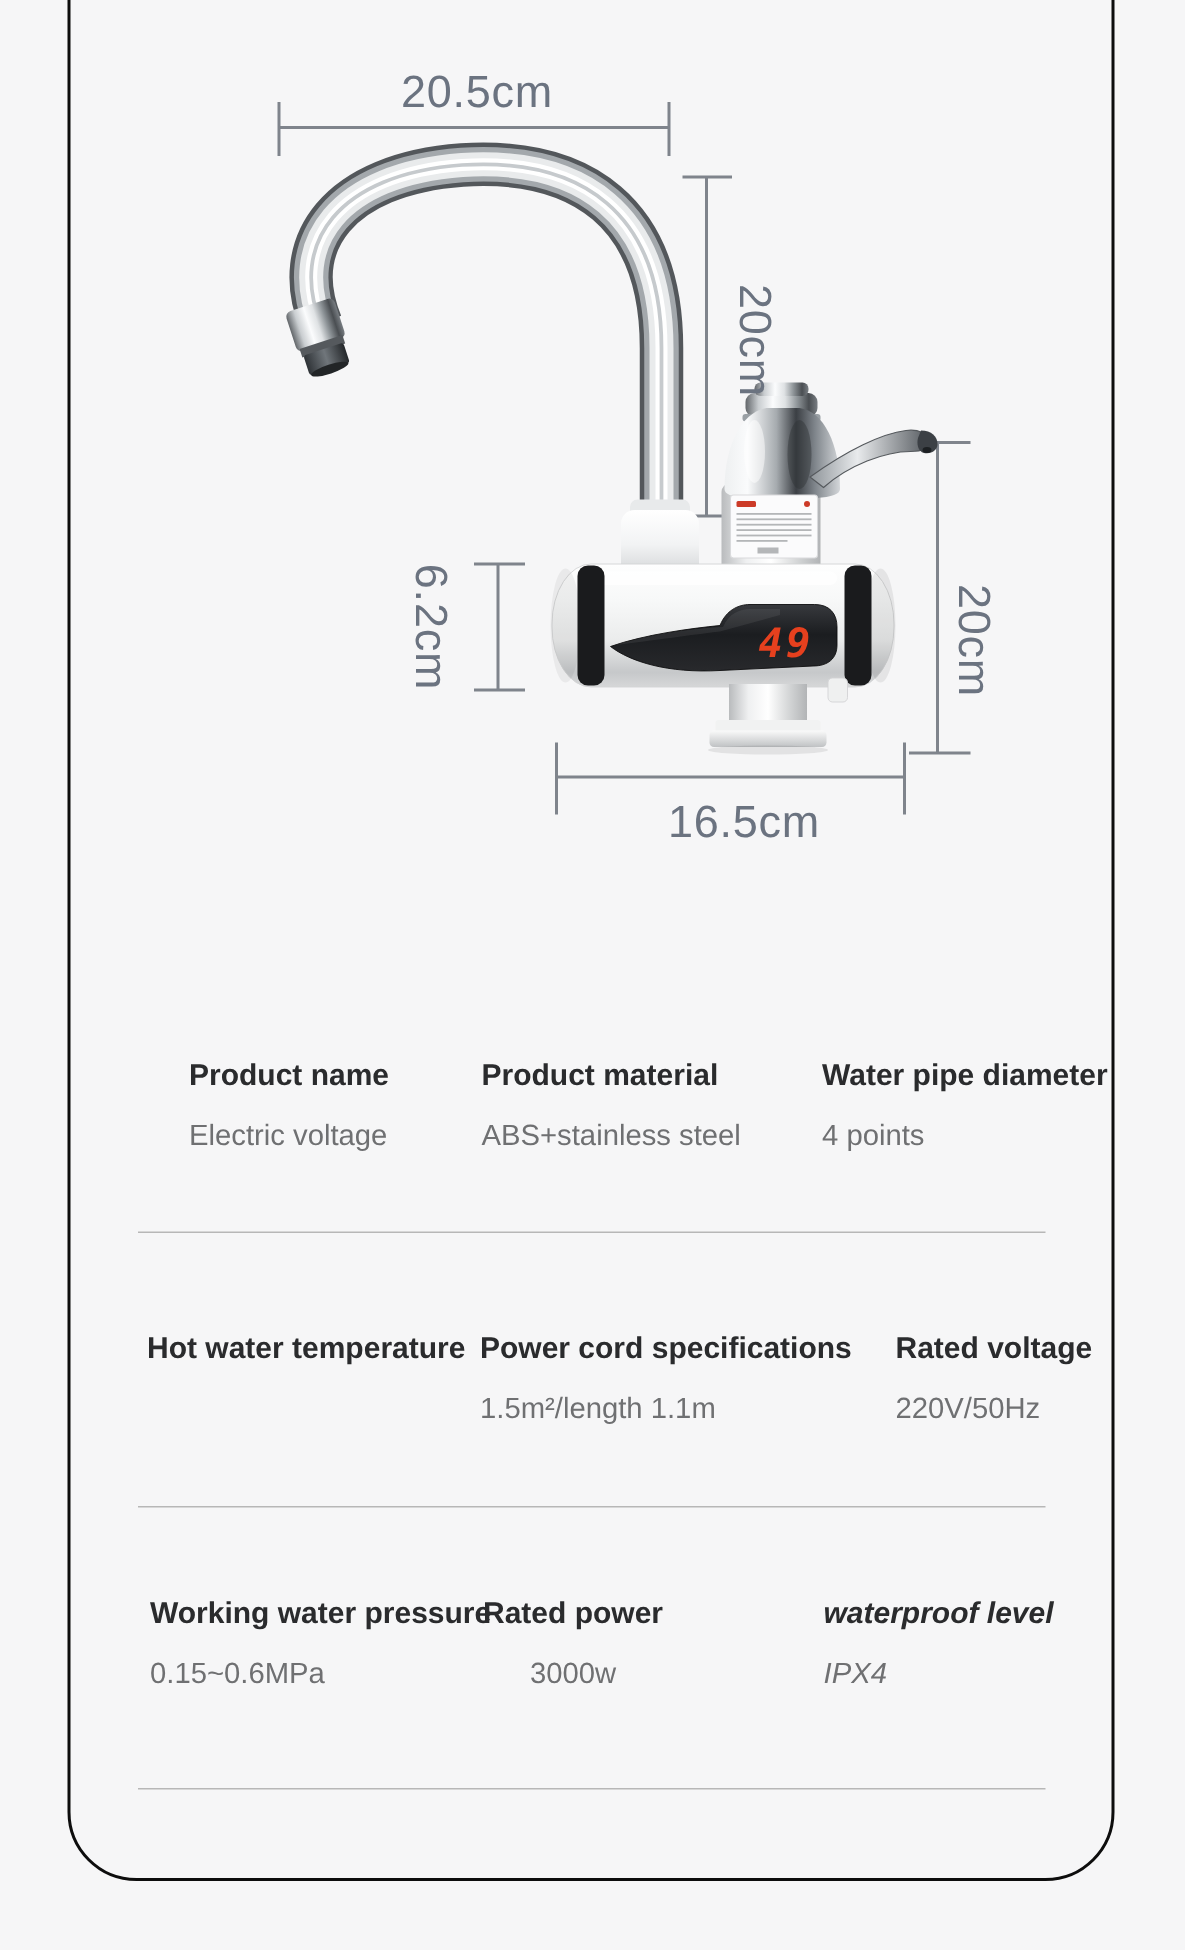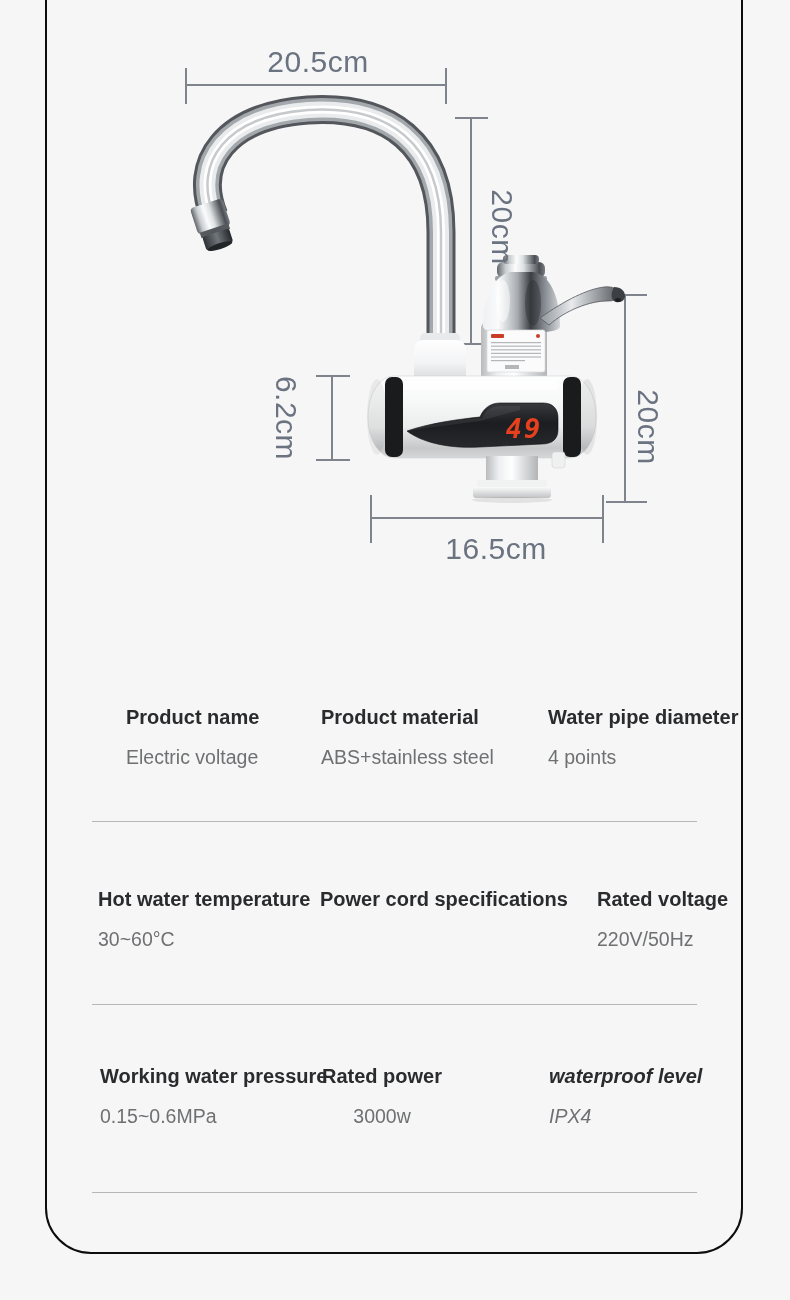--- a/index.html
+++ b/index.html
@@ -250,24 +250,24 @@
       <div class="cell-value">ABS+stainless steel</div>
     </div>
     <div class="spec-cell" style="left:548px; top:706px;">
       <div class="cell-label">Water pipe diameter</div>
       <div class="cell-value">4 points</div>
     </div>
     <div class="divider" style="top:821px;"></div>
 
     <div class="spec-cell" style="left:98px; top:888px;">
       <div class="cell-label">Hot water temperature</div>
-      <div class="cell-value">30~60°C</div>
     </div>
     <div class="spec-cell" style="left:320px; top:888px;">
       <div class="cell-label">Power cord specifications</div>
+      <div class="cell-value">1.5m²/length 1.1m</div>
     </div>
     <div class="spec-cell" style="left:550px; top:888px;margin-left:47px;">
       <div class="cell-label">Rated voltage</div>
       <div class="cell-value">220V/50Hz</div>
     </div>
     <div class="divider" style="top:1004px;"></div>
 
     <div class="spec-cell" style="left:100px; top:1065px;">
       <div class="cell-label">Working water pressure</div>
       <div class="cell-value">0.15~0.6MPa</div>

